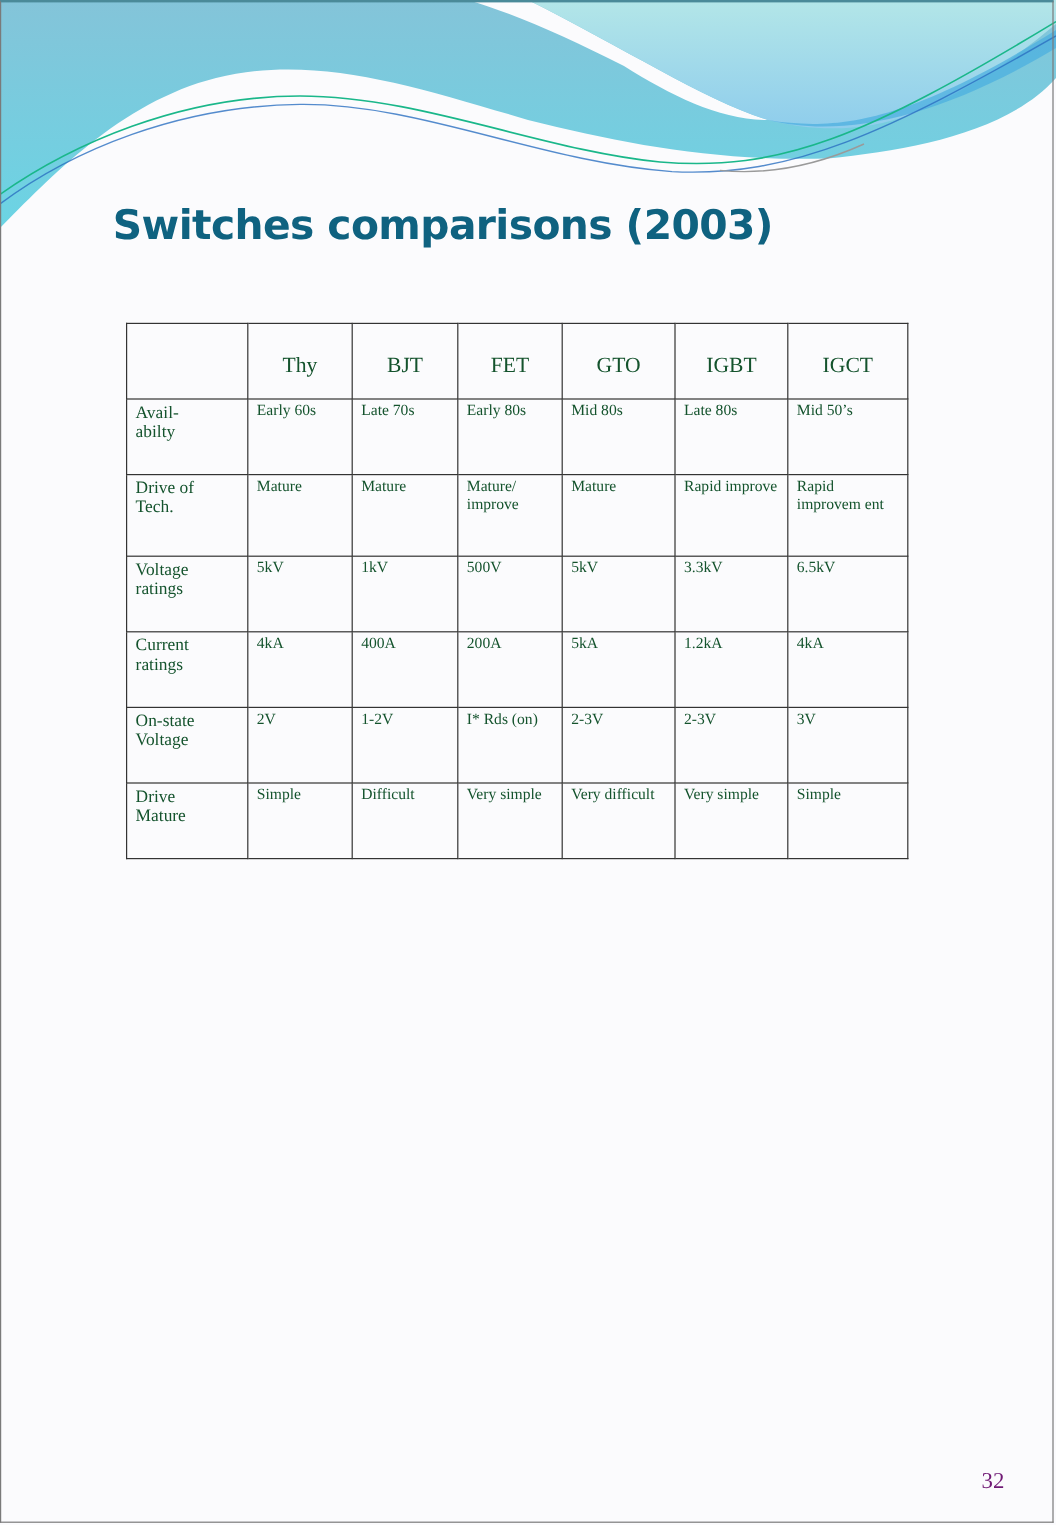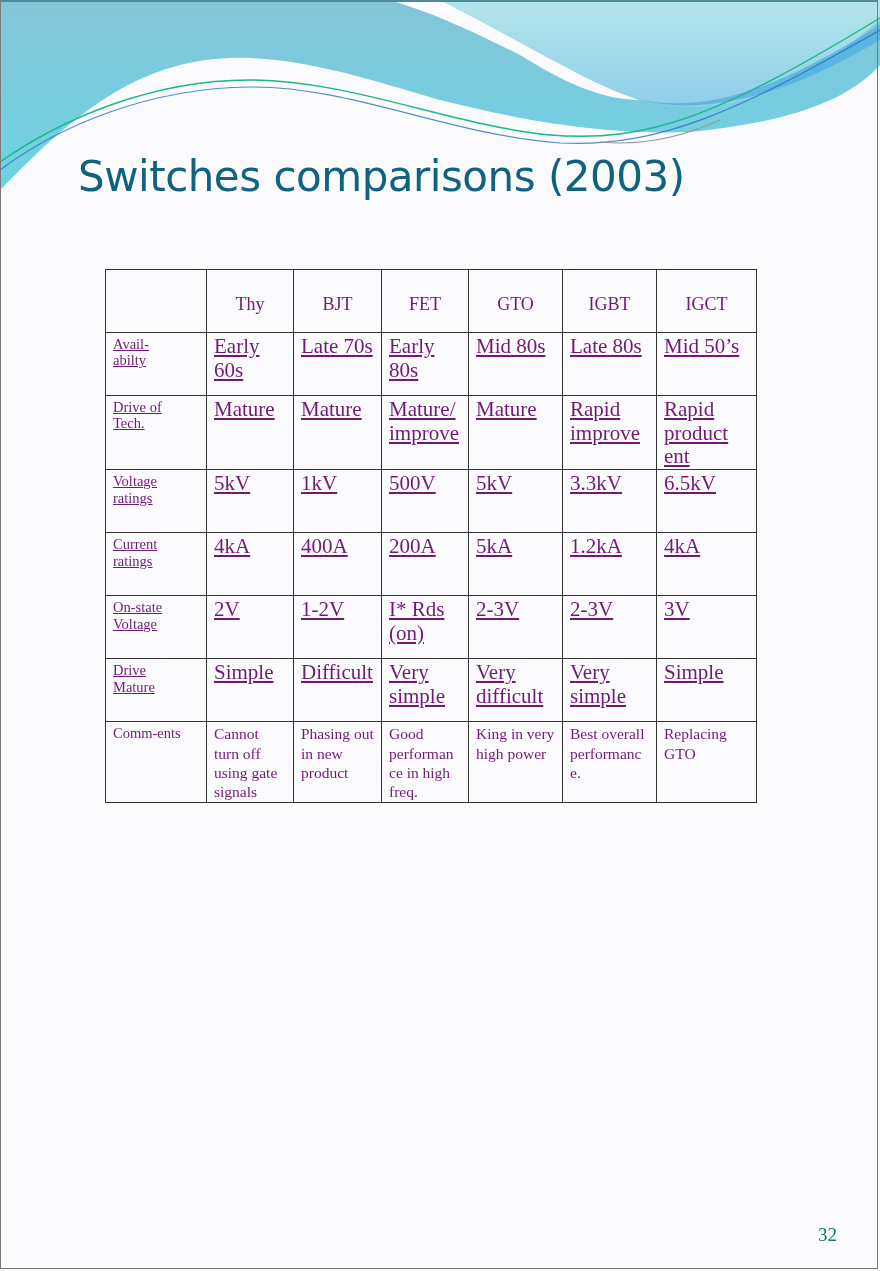--- a/index.html
+++ b/index.html
@@ -27,36 +27,36 @@
     .header-waves {
       position: absolute;
       left: 0; top: 0;
       width: 880px; height: 200px;
       z-index: 1;
     }
     .title {
       position: absolute;
       left: 78px;
       top: 152px;
-      margin: 0;
+      margin: 16px;
       font-family: "DejaVu Sans", sans-serif;
-      font-weight: normal;
-      font-size: 42px;
+      font-weight: bold;
+      font-size: 34px;
       letter-spacing: -0.5px;
       color: #0f6280;
       z-index: 2;
       white-space: nowrap;
     }
     table.comparison {
       position: absolute;
       left: 105px;
       top: 269px;
       border-collapse: collapse;
       z-index: 2;
-      color: #701a75;
+      color: #14532d;
     }
     table.comparison td, table.comparison th {
       border: 1px solid #333;
       vertical-align: top;
       text-align: left;
       padding: 2px 7px 0 7px;
       box-sizing: border-box;
       line-height: 1.13;
     }
     table.comparison th {
@@ -65,37 +65,37 @@
       text-align: center;
       vertical-align: middle;
       height: 63px;
       padding-top: 6px;
     }
     .row-label {
       font-size: 14.5px;
       line-height: 1.3;
       padding-top: 3px !important;
     }
-    .cell-large { font-size: 21px; }
+    .cell-large { font-size: 13px; }
     .cell-small { font-size: 15.5px; line-height: 1.25 !important; }
     .col0 { width: 101px; }
     .col1 { width: 87px; }
     .col2 { width: 88px; }
     .col3 { width: 87px; }
     .col4 { width: 94px; }
     .col5 { width: 94px; }
     .col6 { width: 100px; }
-    tr.r { height: 63px; text-decoration: underline; }
+    tr.r { height: 63px; }
     tr.r-comments { height: 78px; }
     .page-number {
       position: absolute;
       right: 43px;
       top: 1224px;
       font-size: 19px;
-      color: #0f766e;
+      color: #701a75;
       z-index: 2;
     }
   </style>
 </head>
 <body>
 
 <div class="slide-frame"></div>
 
 <svg class="header-waves" viewBox="0 0 880 200" preserveAspectRatio="none">
   <defs>
@@ -146,21 +146,21 @@
       <td class="cell-large">Late 80s</td>
       <td class="cell-large">Mid 50’s</td>
     </tr>
     <tr class="r" style="height:68px">
       <td class="row-label"><span>Drive of</span><br><span>Tech.</span></td>
       <td class="cell-large">Mature</td>
       <td class="cell-large">Mature</td>
       <td class="cell-large">Mature/ improve</td>
       <td class="cell-large">Mature</td>
       <td class="cell-large">Rapid improve</td>
-      <td class="cell-large">Rapid product ent</td>
+      <td class="cell-large">Rapid improvem ent</td>
     </tr>
     <tr class="r">
       <td class="row-label"><span>Voltage</span><br><span>ratings</span></td>
       <td class="cell-large">5kV</td>
       <td class="cell-large">1kV</td>
       <td class="cell-large">500V</td>
       <td class="cell-large">5kV</td>
       <td class="cell-large">3.3kV</td>
       <td class="cell-large">6.5kV</td>
     </tr>
@@ -184,25 +184,16 @@
     </tr>
     <tr class="r">
       <td class="row-label"><span>Drive</span><br><span>Mature</span></td>
       <td class="cell-large">Simple</td>
       <td class="cell-large">Difficult</td>
       <td class="cell-large">Very simple</td>
       <td class="cell-large">Very difficult</td>
       <td class="cell-large">Very simple</td>
       <td class="cell-large">Simple</td>
     </tr>
-    <tr class="r-comments">
-      <td class="row-label"><span>Comm-ents</span></td>
-      <td class="cell-small">Cannot turn off using gate signals</td>
-      <td class="cell-small">Phasing out in new product</td>
-      <td class="cell-small">Good performan ce in high freq.</td>
-      <td class="cell-small">King in very high power</td>
-      <td class="cell-small">Best overall performanc e.</td>
-      <td class="cell-small">Replacing GTO</td>
-    </tr>
   </tbody>
 </table>
 
 <div class="page-number">32</div>
 
 </body></html>

